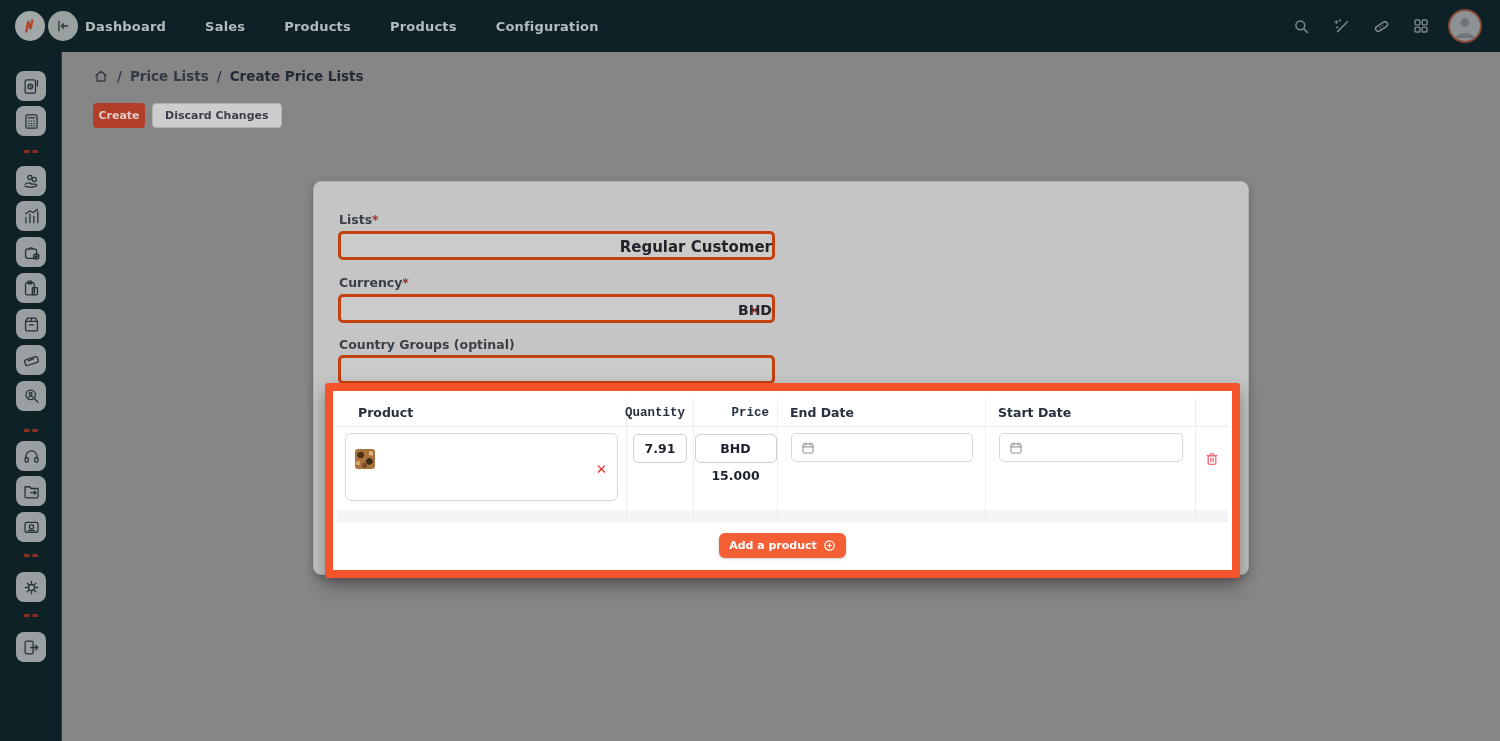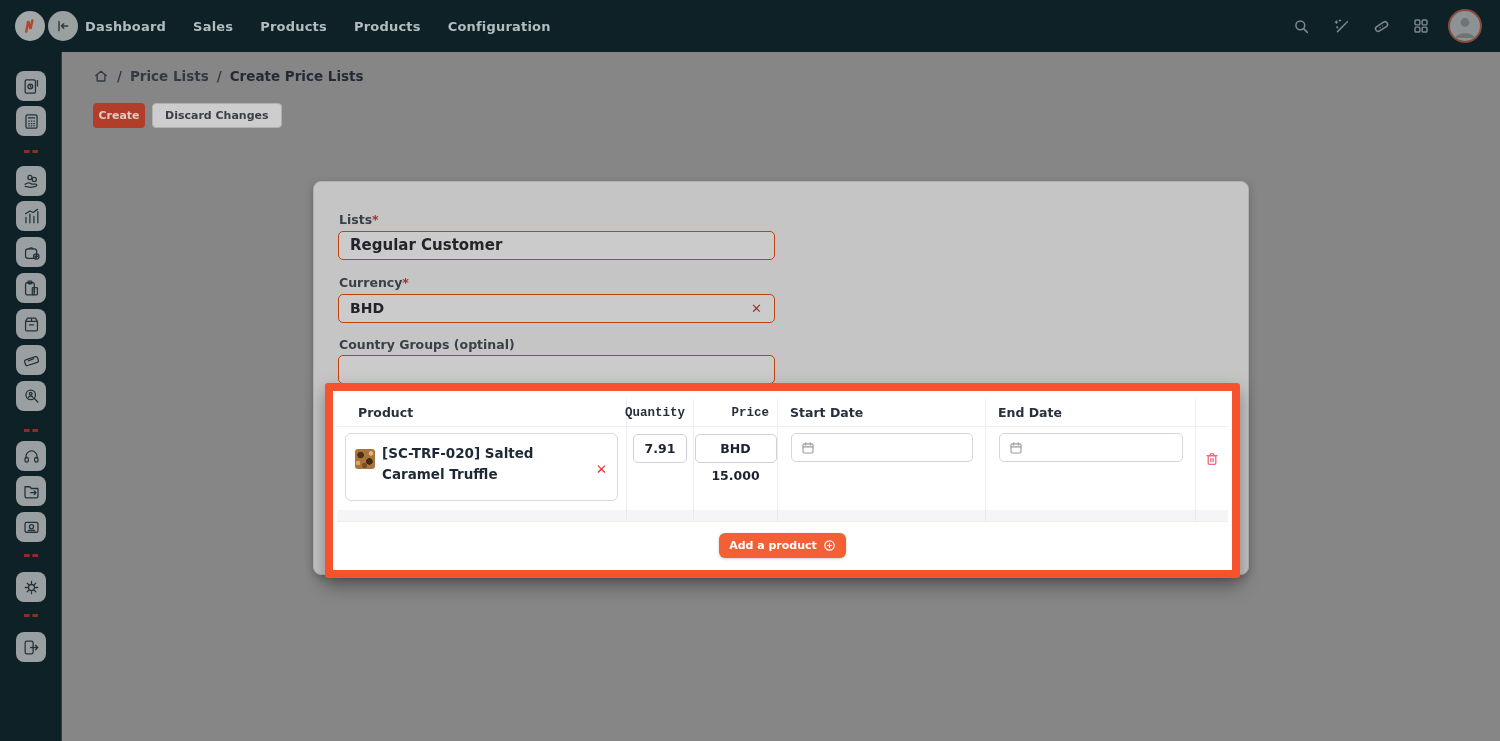--- a/index.html
+++ b/index.html
@@ -9,41 +9,41 @@
     background:#868686;
     font-family:"DejaVu Sans","Liberation Sans",sans-serif;
   }
 
   
   .topnav { position:absolute; left:0; top:0; width:1500px; height:52px; background:#0d2127; z-index:5; }
   .sidebar { position:absolute; left:0; top:0; width:62px; height:741px; background:#0d2127; border-right:1px solid #23414a; z-index:4; }
   .circle-btn { position:absolute; top:11px; width:30px; height:30px; border-radius:50%; display:flex; align-items:center; justify-content:center; z-index:7; }
   .logo-btn { left:15px; background:#a2a7a7; }
   .collapse-btn { left:48px; background:#99a0a0; }
-  .nav-menu { position:absolute; left:85px; top:0; height:52px; display:flex; align-items:center; gap:27px; z-index:6; }
+  .nav-menu { position:absolute; left:85px; top:0; height:52px; display:flex; align-items:center; gap:39px; z-index:6; }
   .nav-item { font-size:13px; font-weight:600; color:#b3bcbe; letter-spacing:.2px; cursor:default; }
   .nav-right { position:absolute; right:70px; top:0; height:52px; display:flex; align-items:center; gap:21px; z-index:6; }
   .nav-right svg { display:block; }
   .avatar { position:absolute; right:20px; top:11px; width:30px; height:30px; border-radius:50%; background:#8d9294; box-shadow:0 0 0 2px #8a4a38; overflow:hidden; z-index:6; }
 
   
   .side-btn { position:absolute; left:16px; width:30px; height:30px; border-radius:8px; background:#9aa0a2; display:flex; align-items:center; justify-content:center; }
   .side-divider { position:absolute; left:24px; width:14px; height:0; border-top:3px dashed #8d2f1e; }
 
   
   .breadcrumb { position:absolute; left:93px; top:68px; display:flex; align-items:center; gap:8px; font-size:13.5px; font-weight:600; color:#333a45; }
   .breadcrumb .bc-current { font-weight:700; color:#242a36; }
   .btn-create { position:absolute; left:93px; top:103px; width:52px; height:25px; background:#b23e29; color:#ddccc6; font-size:11px; font-weight:700; border-radius:4px; display:flex; align-items:center; justify-content:center;text-align:center; }
   .btn-discard { position:absolute; left:152px; top:103px; height:25px; padding:0 12px; background:#cdcdcd; border:1px solid #b1b1b1; color:#3a3f49; font-size:11px; font-weight:700; border-radius:4px; display:flex; align-items:center; }
 
   
   .card { position:absolute; left:313px; top:181px; width:936px; height:394px; background:#c5c5c5; border:1px solid #b0b0b0; border-radius:8px; box-shadow:0 3px 8px rgba(0,0,0,.25); z-index:2; }
   .f-label { position:absolute; left:25px; font-size:12.5px; font-weight:600; color:#3a4049; }
   .f-label .req { color:#a03227; }
-  .f-input { position:absolute; left:24px; width:437px; height:29px; background:#cbcbcb; border:1px solid #c2410c; border-radius:5px; line-height:27px; padding-left:11px; color:#22242c; }
+  .f-input { position:absolute; left:24px; width:437px; height:29px; background:#cbcbcb; border:3px solid #c2410c; border-radius:5px; line-height:27px; padding-left:11px; color:#22242c;text-align:right; }
   .f-input.big { font-size:15px; font-weight:700; }
   .f-input.med { font-size:14px; font-weight:700; }
   .f-clear { position:absolute; right:12px; top:0; line-height:27px; color:#9c342a; font-weight:700; font-size:13px; cursor:default; }
 
   
   .spotlight { position:absolute; left:325px; top:383px; width:915px; height:195px; background:#ffffff; border:8px solid #f4532c; border-radius:3px; box-shadow:0 8px 18px rgba(0,0,0,.35); z-index:10; }
   .pt-grid { display:grid; grid-template-columns:290px 67px 84px 208px 210px 32px; margin:8px 4px 0 4px; }
   .pt-h { height:28px; font-size:12.5px; font-weight:600; color:#26313d; display:flex; align-items:center; border-bottom:1px solid #ededf2; border-right:1px solid #ededf2; padding:0 8px 0 12px; }
   .pt-h:first-child { padding-left:21px; }
   .pt-h.r { justify-content:flex-end;font-family:Liberation Mono, monospace; }
@@ -258,30 +258,29 @@
     <div class="f-label" style="top:155px">Country Groups (optinal)</div>
     <div class="f-input med" style="top:173px"></div>
   </section>
 
   <section class="spotlight">
 
     <div class="pt-grid">
       <div class="pt-h">Product</div>
       <div class="pt-h r">Quantity</div>
       <div class="pt-h r">Price</div>
+      <div class="pt-h">End Date</div>
       <div class="pt-h">Start Date</div>
-      <div class="pt-h">End Date</div>
       <div class="pt-h"></div>
     </div>
 
     <div class="pt-grid" style="margin-top:0">
       <div class="pt-c">
         <div class="product-box">
           <span class="thumb"></span>
-          <span>[SC-TRF-020] Salted Caramel Truffle</span>
           <span class="remove-x">✕</span>
         </div>
       </div>
       <div class="pt-c">
           <div class="mini-box">7.91</div>
         </div>
       <div class="pt-c">
           <div class="mini-box price">BHD 15.000</div>
         </div>
       <div class="pt-c">

